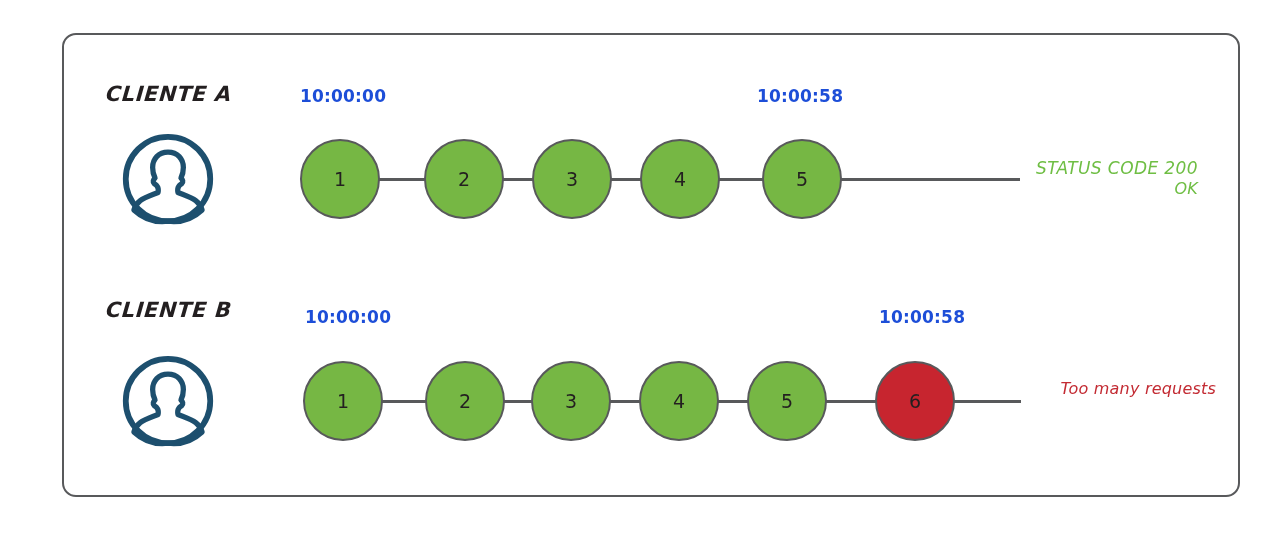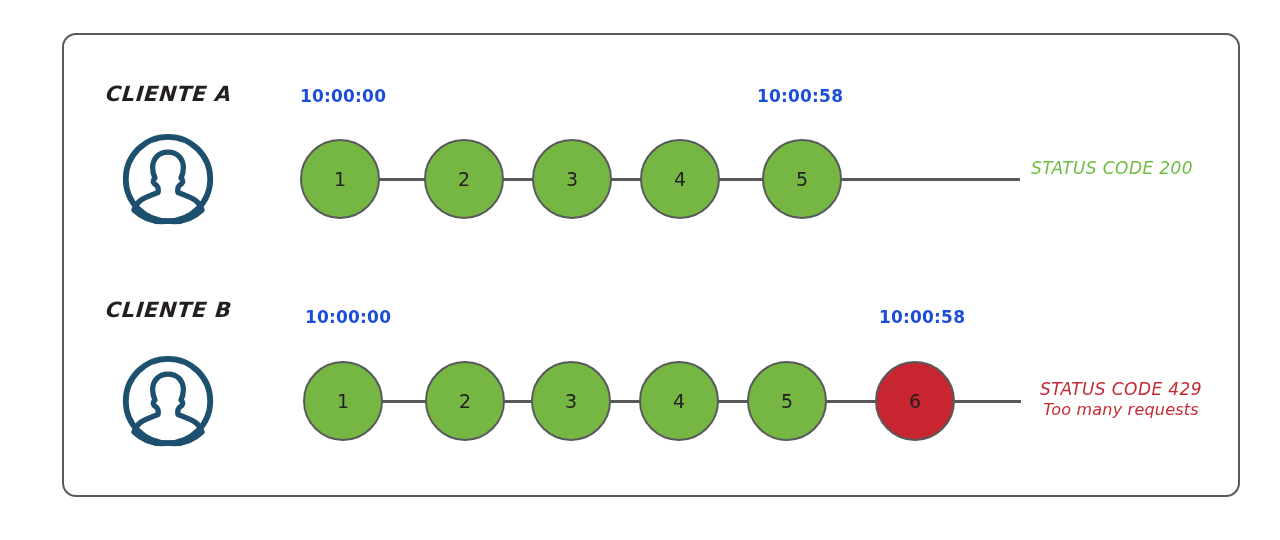--- a/index.html
+++ b/index.html
@@ -95,21 +95,21 @@
     font-size: 19px;
     color: #231f20;
     top: 0;
   }
   .node.ok      { background: #76b744; }
   .node.blocked { background: #c7252f; }
 
   
   .status-block {
     position: absolute;
-    text-align: center;
+    text-align: right;
     white-space: nowrap;
     font-family: "DejaVu Sans", sans-serif;
   }
   .status-title {
     font-size: 17px;
     letter-spacing: 0.4px;
     line-height: 1.25;
     font-style: italic;
     font-weight: 500;
   }
@@ -165,20 +165,21 @@
     <div class="chain-line" style="left:40px; width:680px;"></div>
     <div class="node ok" style="left:0px;">1</div>
     <div class="node ok" style="left:124px;">2</div>
     <div class="node ok" style="left:232px;">3</div>
     <div class="node ok" style="left:340px;">4</div>
     <div class="node ok" style="left:462px;">5</div>
   </div>
 
   <div class="status-block status-ok" style="left:1026px; top:158px; width:172px;">
     <div class="status-title">STATUS CODE 200</div>
+    <div class="status-sub">OK</div>
   </div>
 </div>
 
 <div class="client-row">
 
   <div class="client-label" style="left:106px; top:298px;">CLIENTE B</div>
 
   <div class="avatar" style="left:120px; top:353px;">
     <svg viewBox="0 0 100 100" xmlns="http://www.w3.org/2000/svg">
       <circle cx="50" cy="50" r="44" fill="none" stroke="#1d4f6e" stroke-width="6"></circle>
@@ -210,16 +211,15 @@
     <div class="chain-line" style="left:40px; width:678px;"></div>
     <div class="node ok" style="left:0px;">1</div>
     <div class="node ok" style="left:122px;">2</div>
     <div class="node ok" style="left:228px;">3</div>
     <div class="node ok" style="left:336px;">4</div>
     <div class="node ok" style="left:444px;">5</div>
     <div class="node blocked" style="left:572px;">6</div>
   </div>
 
   <div class="status-block status-blocked" style="left:1026px; top:379px; width:190px;">
-    <div class="status-title">STATUS CODE 429</div>
     <div class="status-sub">Too many requests</div>
   </div>
 </div>
 
 </body></html>

